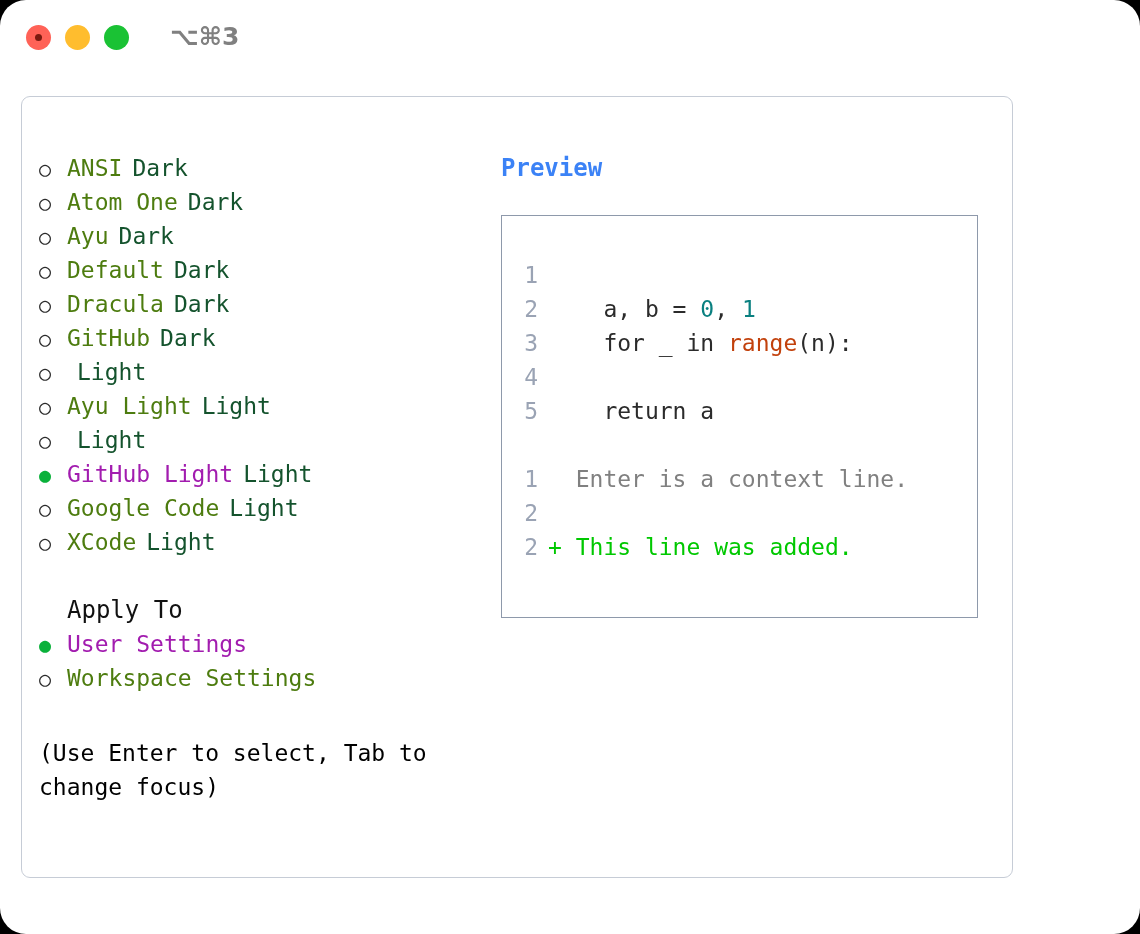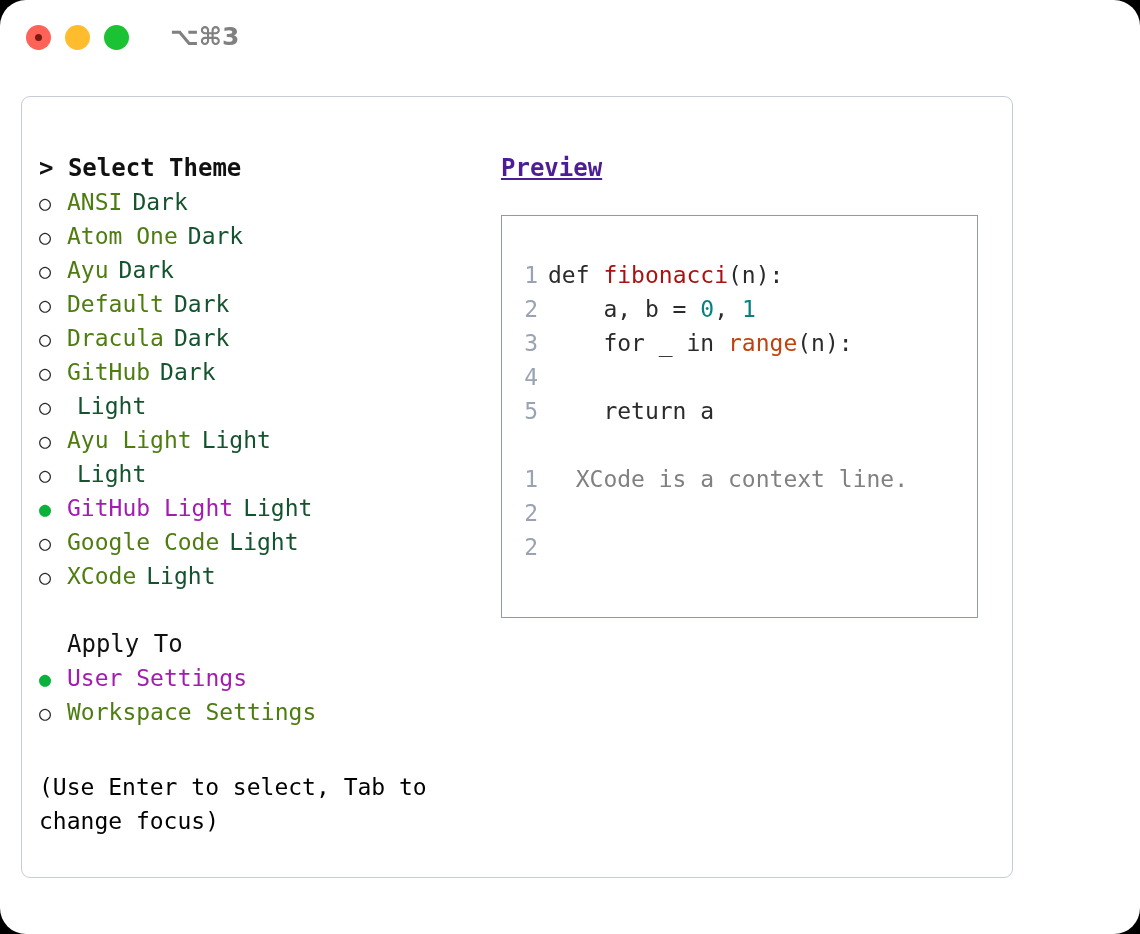--- a/index.html
+++ b/index.html
@@ -145,23 +145,22 @@
     font-size: 23px;
     line-height: 34px;
     color: #000000;
     width: 410px;
   }
 
   
   .preview-title {
     font-size: 24px;
     font-weight: 700;
-    color: #4c1d95;
-    line-height: 34px;
-    text-decoration: underline;
+    color: #3b82f6;
+    line-height: 34px;
   }
   .preview-box {
     margin-top: 30px;
     width: 477px;
     height: 403px;
     border: 1.5px solid #8e99ab;
     box-sizing: border-box;
     background: #ffffff;
     padding: 42px 0 0 0;
   }
@@ -205,21 +204,20 @@
       <div class="dot dot-green"></div>
     </div>
     <div class="shortcut">⌥⌘3</div>
   </div>
 
   <div class="panel">
     <div class="cols">
 
       <div class="left-col">
 
-        <div class="section-title">&gt; Select Theme</div>
 
         <div class="list" id="theme-list">
             <div class="row"><span class="marker">○</span><span class="row-label">ANSI</span><span class="row-tag">Dark</span></div>
             <div class="row"><span class="marker">○</span><span class="row-label">Atom One</span><span class="row-tag">Dark</span></div>
             <div class="row"><span class="marker">○</span><span class="row-label">Ayu</span><span class="row-tag">Dark</span></div>
             <div class="row"><span class="marker">○</span><span class="row-label">Default</span><span class="row-tag">Dark</span></div>
             <div class="row"><span class="marker">○</span><span class="row-label">Dracula</span><span class="row-tag">Dark</span></div>
             <div class="row"><span class="marker">○</span><span class="row-label">GitHub</span><span class="row-tag">Dark</span></div>
             <div class="row"><span class="marker">○</span><span class="row-tag">Light</span></div>
             <div class="row"><span class="marker">○</span><span class="row-label">Ayu Light</span><span class="row-tag">Light</span></div>
@@ -238,30 +236,30 @@
             <div class="row"><span class="marker">○</span><span class="row-label">Workspace Settings</span></div>
           </div>
 
         <div class="hint">(Use Enter to select, Tab to change focus)</div>
       </div>
 
       <div class="right-col">
         <div class="preview-title">Preview</div>
         <div class="preview-box">
           <div id="code-block">
-              <div class="code-line"><span class="lineno">1</span><span class="code-text"><span class="tok-kw">def </span><span class="tok-fn">fibonacci</span><span class="code-text">(n):</span></span></div>
+              <div class="code-line"><span class="lineno">1</span></div>
               <div class="code-line"><span class="lineno">2</span><span class="code-text"><span class="code-text">    a, b = </span><span class="tok-num">0</span><span class="code-text">, </span><span class="tok-num">1</span></span></div>
               <div class="code-line"><span class="lineno">3</span><span class="code-text"><span class="tok-kw">    for _ in </span><span class="tok-bi">range</span><span class="code-text">(n):</span></span></div>
               <div class="code-line"><span class="lineno">4</span></div>
               <div class="code-line"><span class="lineno">5</span><span class="code-text"><span class="tok-kw">    return a</span></span></div>
             </div>
           <div class="blank-line"></div>
           <div id="diff-block">
-              <div class="code-line"><span class="lineno">1</span><span class="tok-ctx">  XCode is a context line.</span></div>
+              <div class="code-line"><span class="lineno">1</span><span class="tok-ctx">  Enter is a context line.</span></div>
               <div class="code-line"><span class="lineno">2</span></div>
-              <div class="code-line"><span class="lineno">2</span></div>
+              <div class="code-line"><span class="lineno">2</span><span class="tok-add">+ This line was added.</span></div>
             </div>
         </div>
       </div>
 
     </div>
   </div>
 </div>
 
 </body></html>

